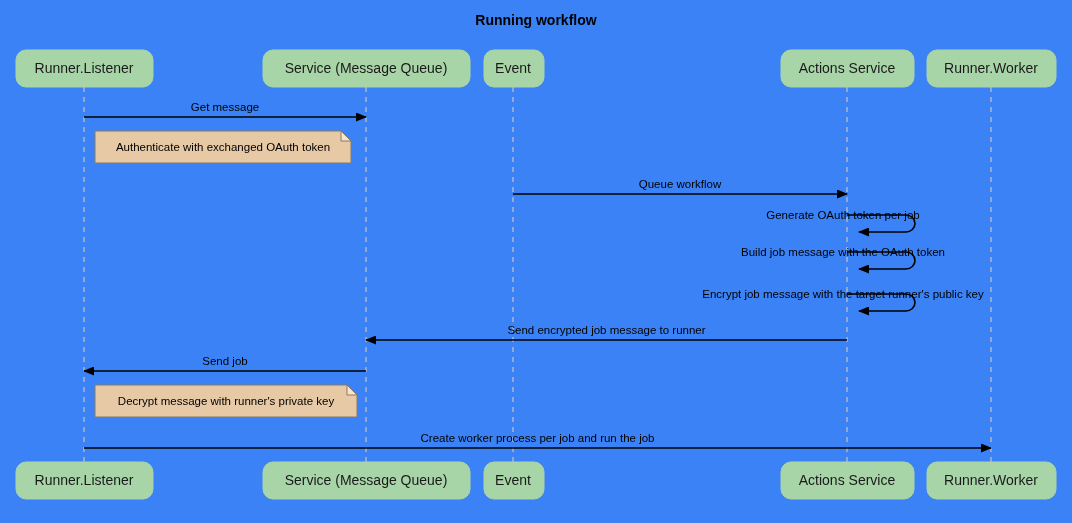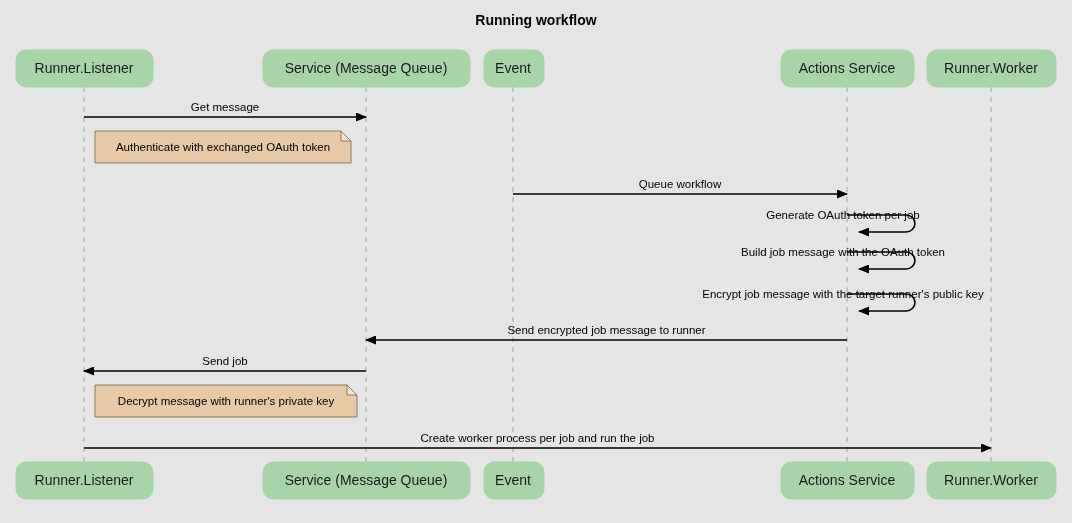--- a/index.html
+++ b/index.html
@@ -11,21 +11,21 @@
     width: 1072px;
     height: 523px;
     font-family: "Liberation Sans", sans-serif;
     color: #000000;
     overflow: hidden;
   }
   #diagram-root {
     position: relative;
     width: 1072px;
     height: 523px;
-    background: #e5e5e5;
+    background: #3b82f6;
   }
   #diagram-svg {
     position: absolute;
     left: 0;
     top: 0;
     width: 1072px;
     height: 523px;
     display: block;
   }
   .diagram-title {

